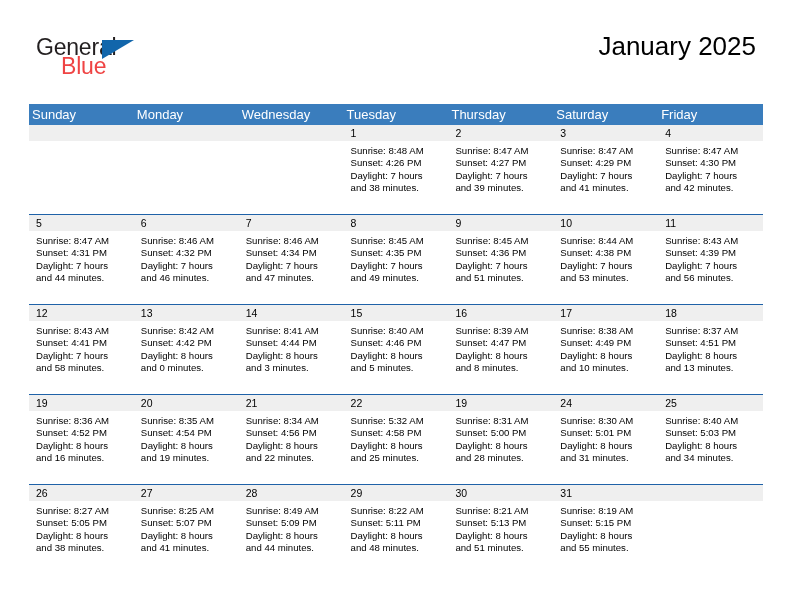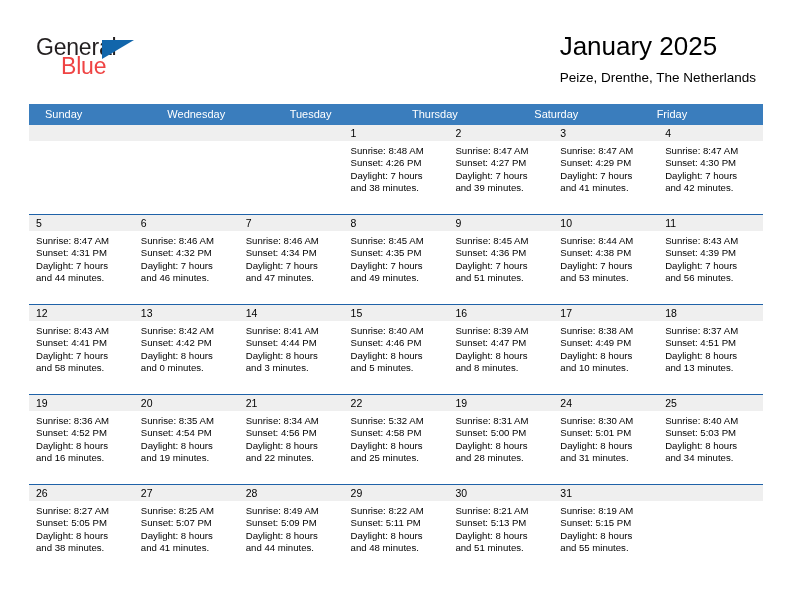--- a/index.html
+++ b/index.html
@@ -63,21 +63,21 @@
     width: 0;
     height: 0;
     border-left: 32px solid #1266ab;
     border-bottom: 19px solid transparent;
   }
 
   .title-block {
     position: absolute;
     right: 36px;
     top: 30px;
-    text-align: left;
+    text-align: center;
   }
   .cal-title {
     font-size: 26px;
     font-weight: 400;
     color: #000000;
     line-height: 32px;
     white-space: nowrap;
   }
   .cal-subtitle {
     margin-top: 7px;
@@ -97,22 +97,22 @@
   }
   .dow-row {
     display: flex;
     width: 100%;
     background: #3a7dbd;
     height: 21px;
   }
   .dow {
     flex: 1 1 0;
     box-sizing: border-box;
-    padding-left: 16px;
-    font-size: 11px;
+    padding-left: 3px;
+    font-size: 13px;
     color: #ffffff;
     line-height: 21px;
     white-space: nowrap;
     overflow: hidden;
   }
 
   .week {
     display: flex;
     width: 100%;
     border-top: 1.6px solid #1f62a8;
@@ -154,29 +154,29 @@
   <div class="header">
 
     <div class="logo">
       <span class="logo-general">General</span>
       <span class="logo-triangle"></span>
       <span class="logo-blue">Blue</span>
     </div>
 
     <div class="title-block">
       <div class="cal-title">January 2025</div>
-      <div class="cal-subtitle">Peize, Drenthe, The Netherlands</div>
     </div>
 
   </div>
 
   <div class="calendar">
 
     <div class="dow-row">
       <div class="dow">Sunday</div>
+      <div class="dow">Monday</div>
       <div class="dow">Wednesday</div>
       <div class="dow">Tuesday</div>
       <div class="dow">Thursday</div>
       <div class="dow">Saturday</div>
       <div class="dow">Friday</div>
     </div>
 
     <div class="week first">
       <div class="cell">
         <div class="cell-daynum"></div>

